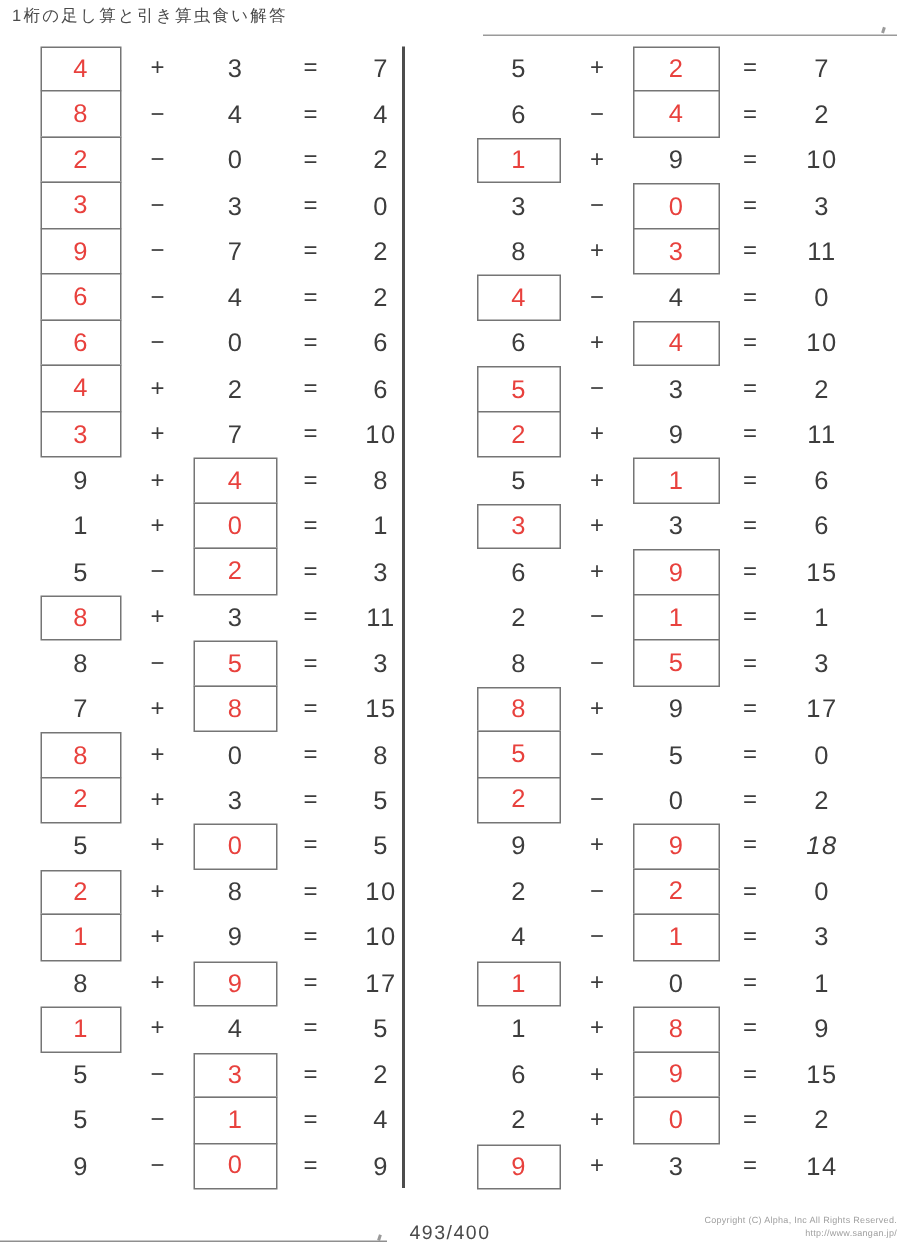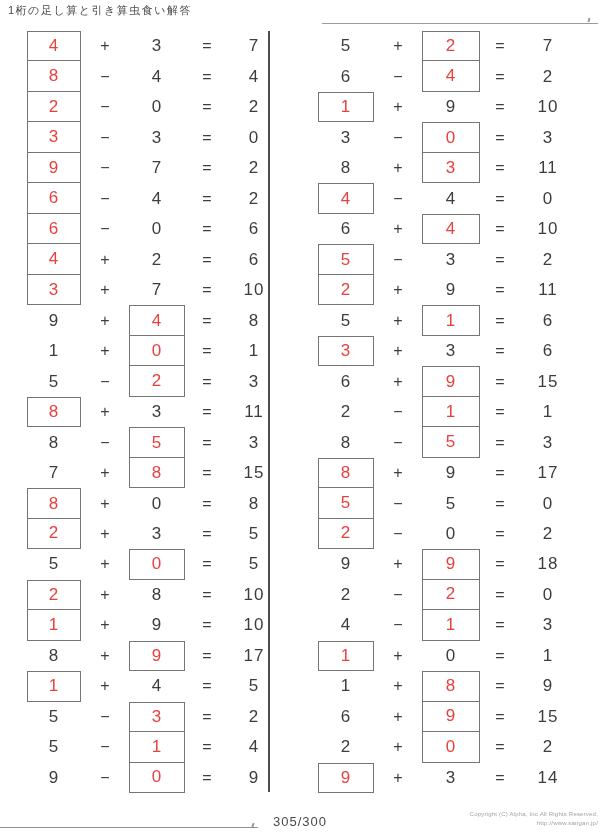--- a/index.html
+++ b/index.html
@@ -857,21 +857,21 @@
           <span class="op">+</span>
         </div>
         <div class="cell" style="width: 58px;">
           <div class="box">
             <span class="num">9</span>
           </div>
         </div>
         <div class="cell" style="width: 40px;">
           <span class="op">=</span>
         </div>
-        <div class="cell" style="width: 56px;">
+        <div class="cell" style="width: 56px; font-style: italic;">
           <span class="num">18</span>
         </div>
       </div>
       <div class="row">
         <div class="cell" style="width: 56px;">
           <span class="num">2</span>
         </div>
         <div class="cell" style="width: 48px;">
           <span class="op">−</span>
         </div>
@@ -998,18 +998,18 @@
           <span class="op">=</span>
         </div>
         <div class="cell" style="width: 56px;">
           <span class="num">14</span>
         </div>
       </div>
     </div>
 
   <div class="footer-line"></div>
   <div class="tick bottom"></div>
-  <div class="page-number">305/300</div>
+  <div class="page-number">493/400</div>
   <div class="copyright">
     <div>Copyright (C) Alpha, Inc All Rights Reserved.</div>
     <div>http://www.sangan.jp/</div>
   </div>
 </div>
 
 </body></html>

